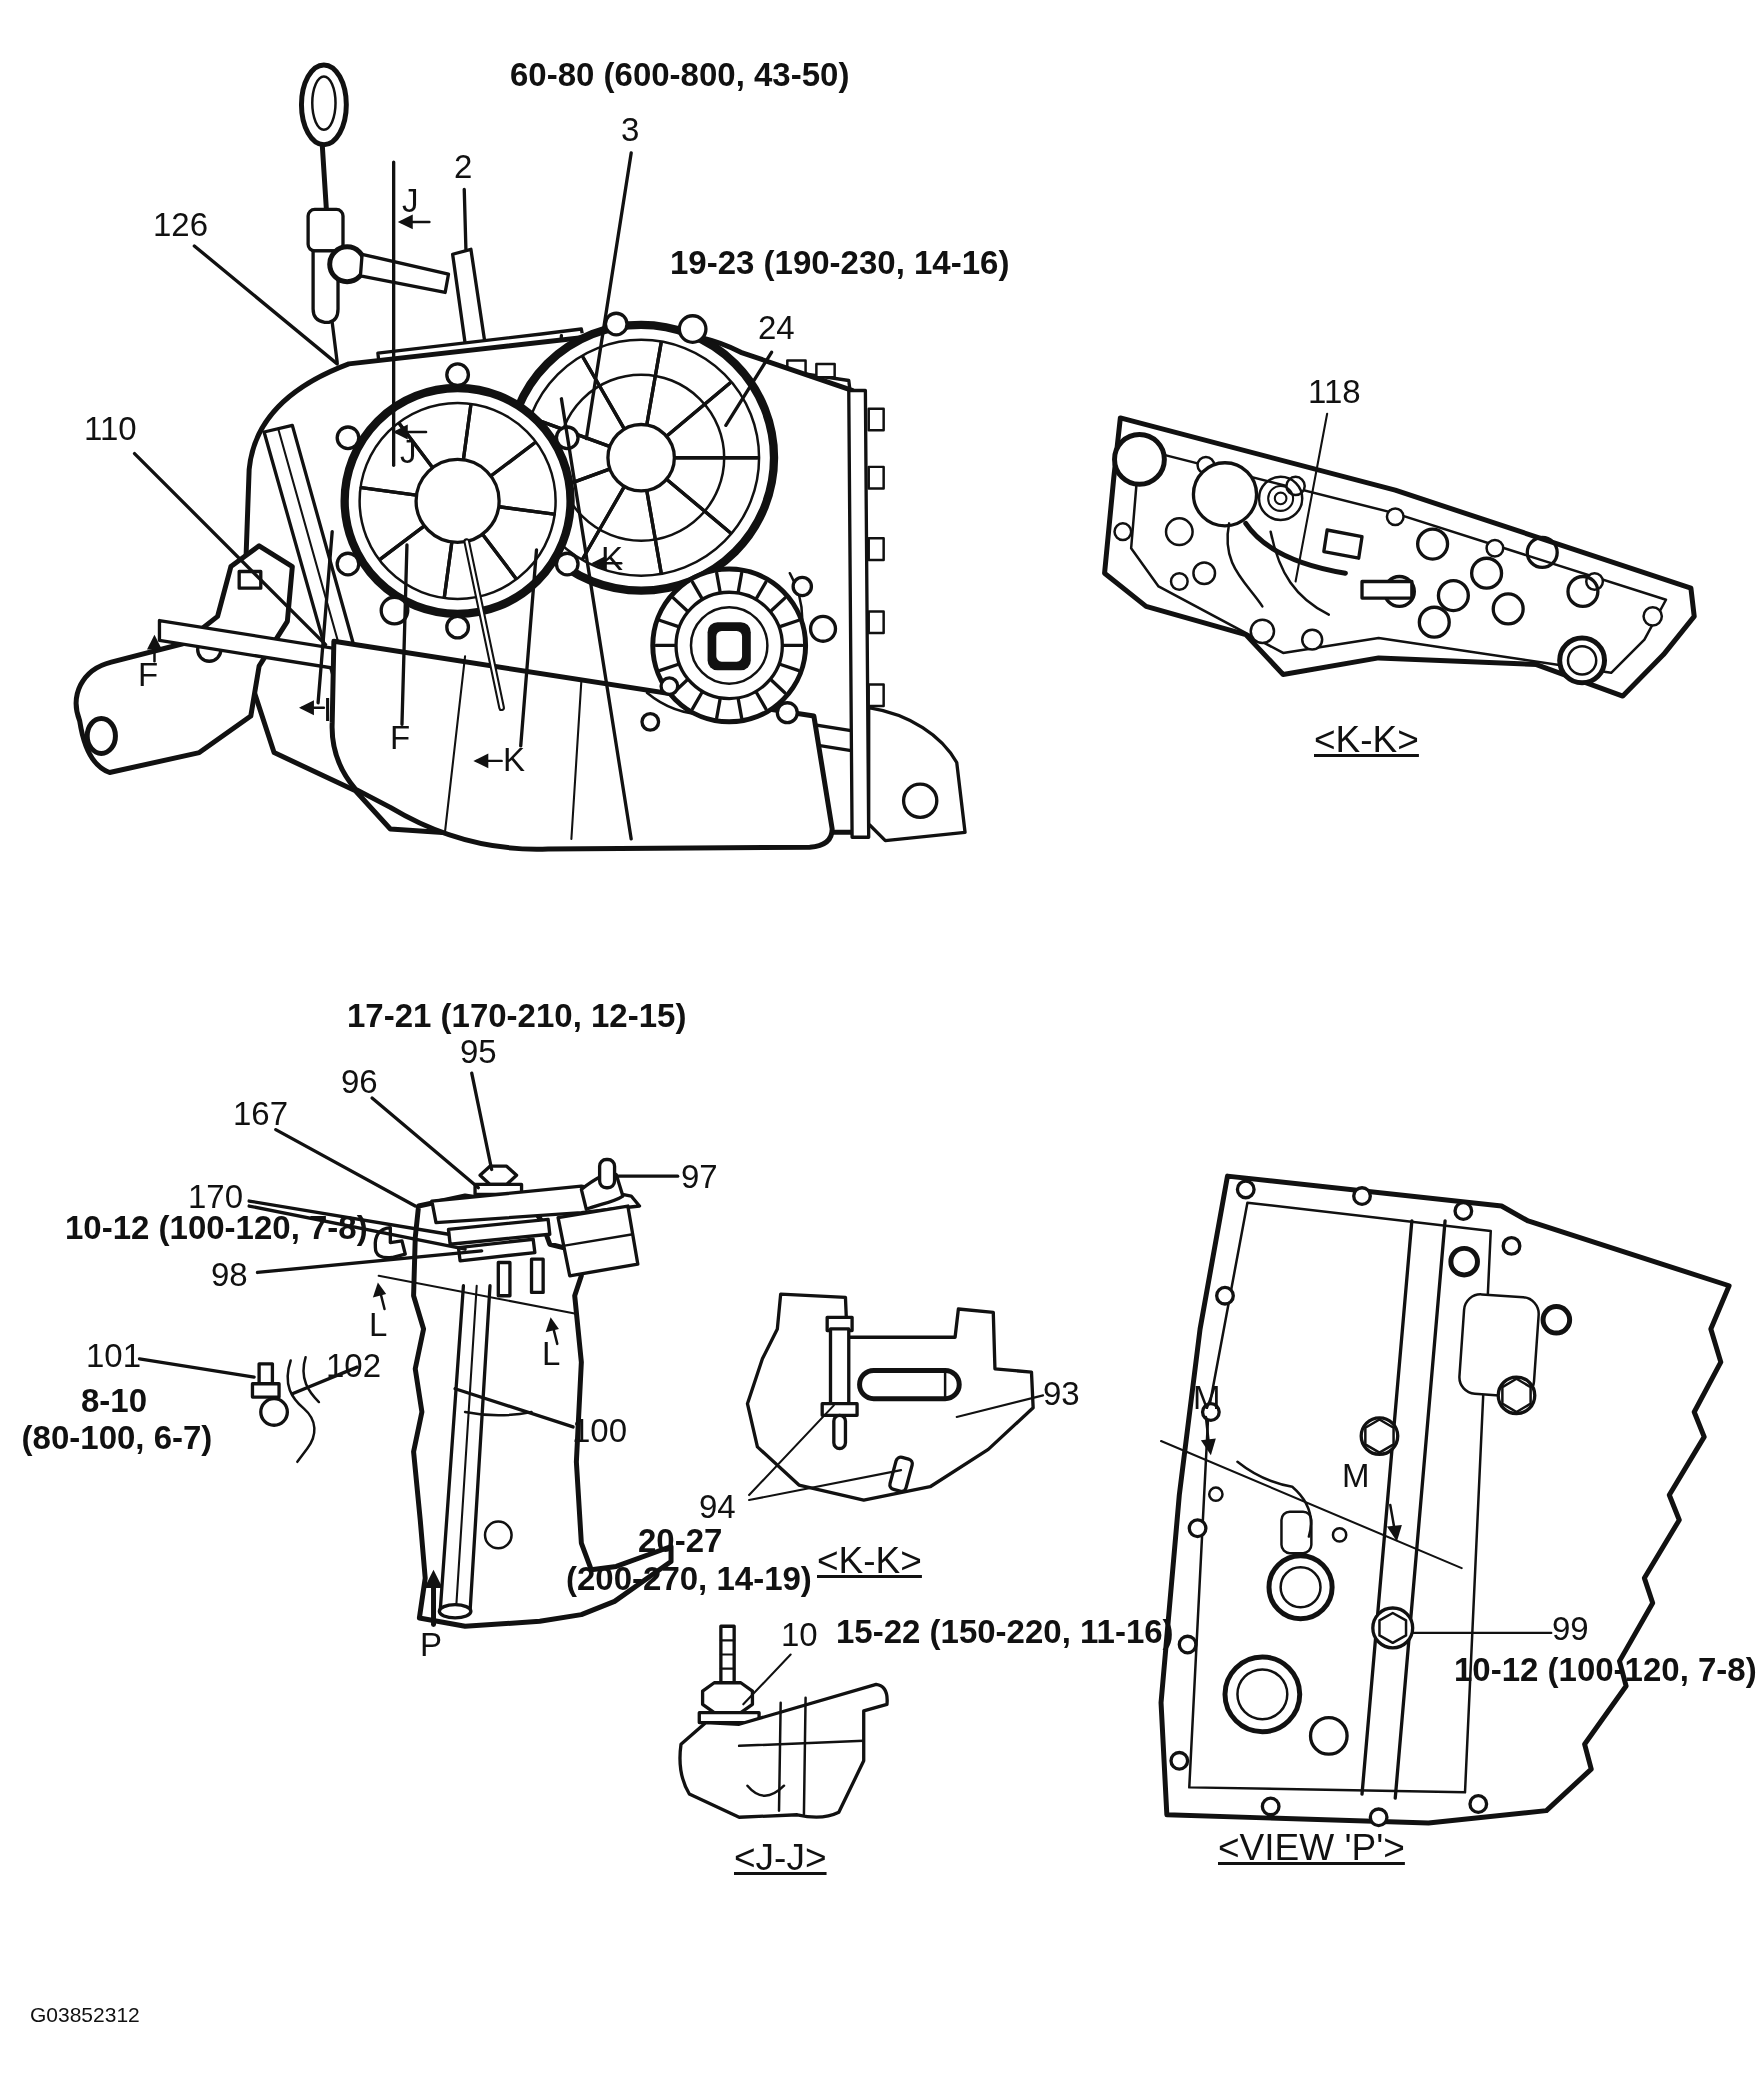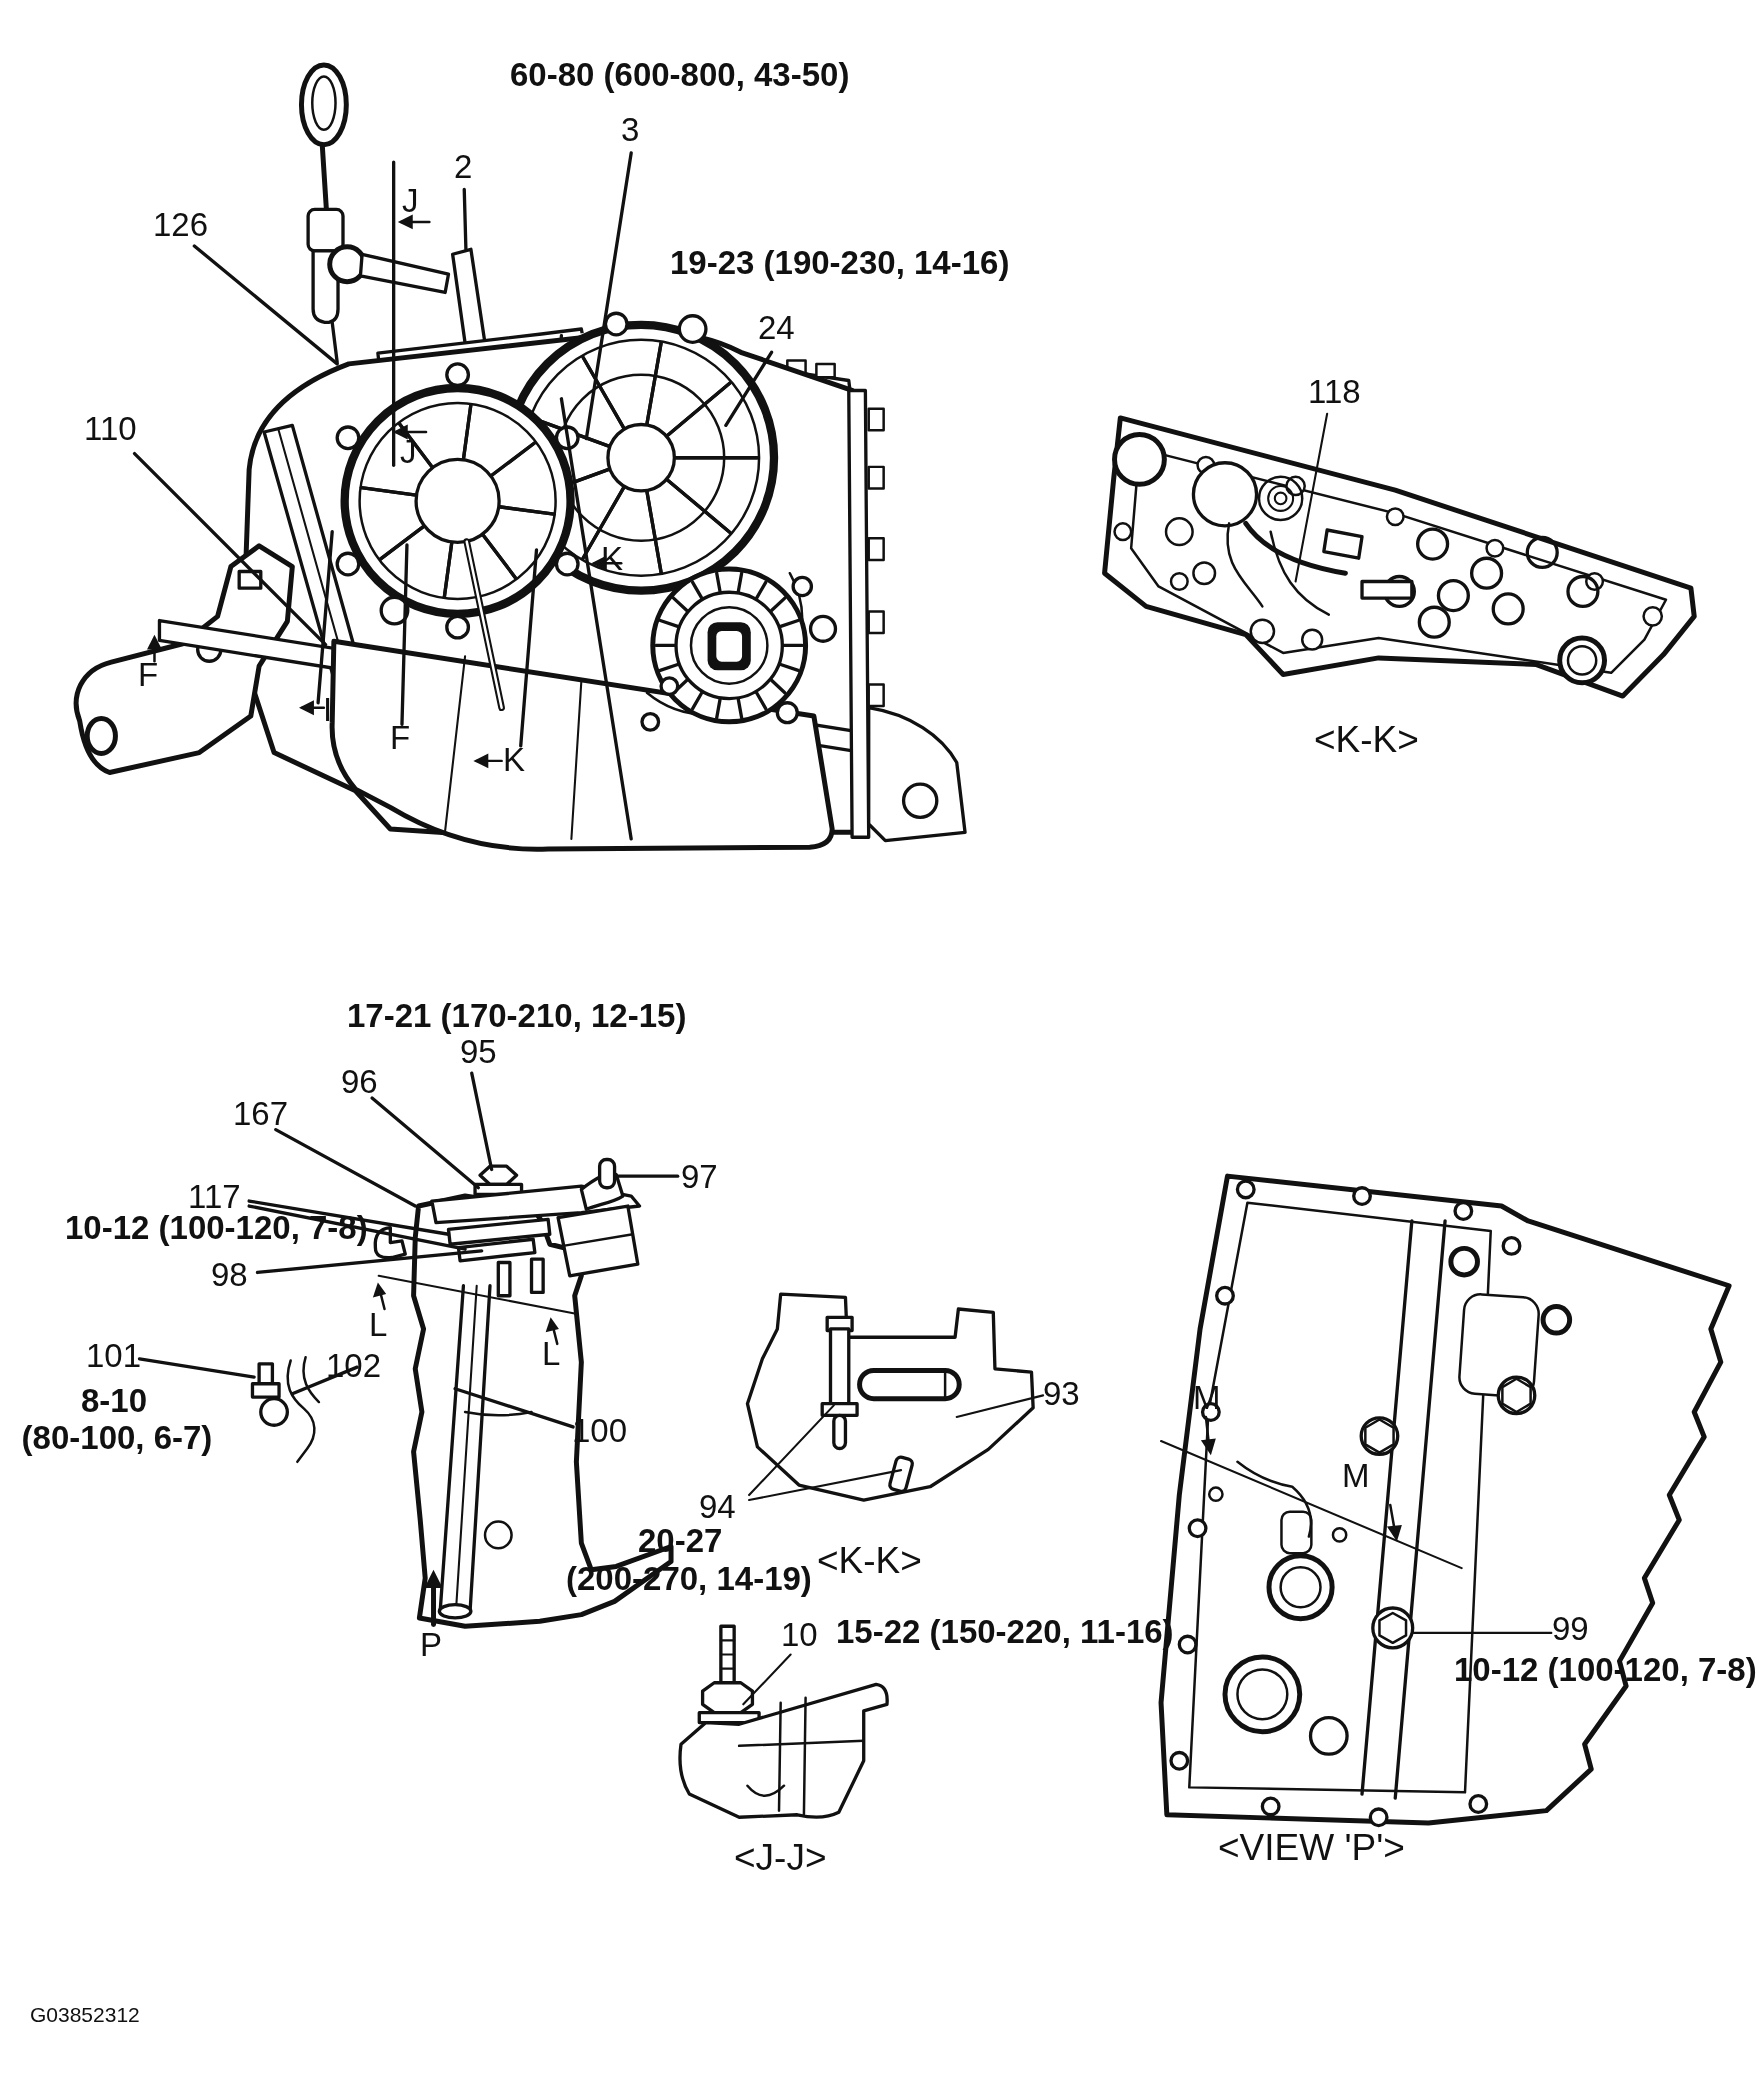--- a/index.html
+++ b/index.html
@@ -12,21 +12,21 @@
   svg.art .ws{stroke:#fff;}
   svg.art .t2{stroke-width:2.5;}
   svg.art .t3{stroke-width:3;}
   svg.art .b6{stroke-width:6;}
   svg.art .b8{stroke-width:8;}
   svg.art .b10{stroke-width:10;}
   svg.art .hd{fill:#111;stroke:none;}
   .lbl{position:absolute;font-size:33px;font-weight:400;white-space:nowrap;line-height:1.05;
        letter-spacing:0px;color:#111;}
   .bold{font-weight:700;}
-  .cap{font-size:37px;}
+  .cap{font-size:37px;text-decoration:underline;}
   .note{font-size:38px;font-weight:700;}
   .code{font-size:21px;}
 </style>
 </head>
 <body>
 
 <div class="stage">
 
 <svg class="art" width="1759" height="2084" viewBox="0 0 2118 2509">
 
@@ -396,21 +396,21 @@
 <div class="lbl" style="left:390px;top:721px">F</div>
 <div class="lbl" style="left:503px;top:743px">K</div>
 
 <div class="lbl" style="left:1308px;top:375px">118</div>
 <div class="lbl cap" style="left:1314px;top:721px">&lt;K-K&gt;</div>
 
 <div class="lbl bold" style="left:347px;top:999px">17-21 (170-210, 12-15)</div>
 <div class="lbl" style="left:460px;top:1035px">95</div>
 <div class="lbl" style="left:341px;top:1065px">96</div>
 <div class="lbl" style="left:233px;top:1097px">167</div>
-<div class="lbl" style="left:188px;top:1180px">117</div>
+<div class="lbl" style="left:188px;top:1180px">170</div>
 <div class="lbl bold" style="left:65px;top:1211px">10-12 (100-120, 7-8)</div>
 <div class="lbl" style="left:211px;top:1258px">98</div>
 <div class="lbl" style="left:681px;top:1160px">97</div>
 <div class="lbl" style="left:369px;top:1308px">L</div>
 <div class="lbl" style="left:542px;top:1337px">L</div>
 <div class="lbl" style="left:86px;top:1339px">101</div>
 <div class="lbl" style="left:326px;top:1349px">102</div>
 <div class="lbl bold" style="left:81px;top:1384px">8-10</div>
 <div class="lbl bold" style="left:21.6px;top:1421px">(80-100, 6-7)</div>
 <div class="lbl" style="left:572px;top:1414px">100</div>

